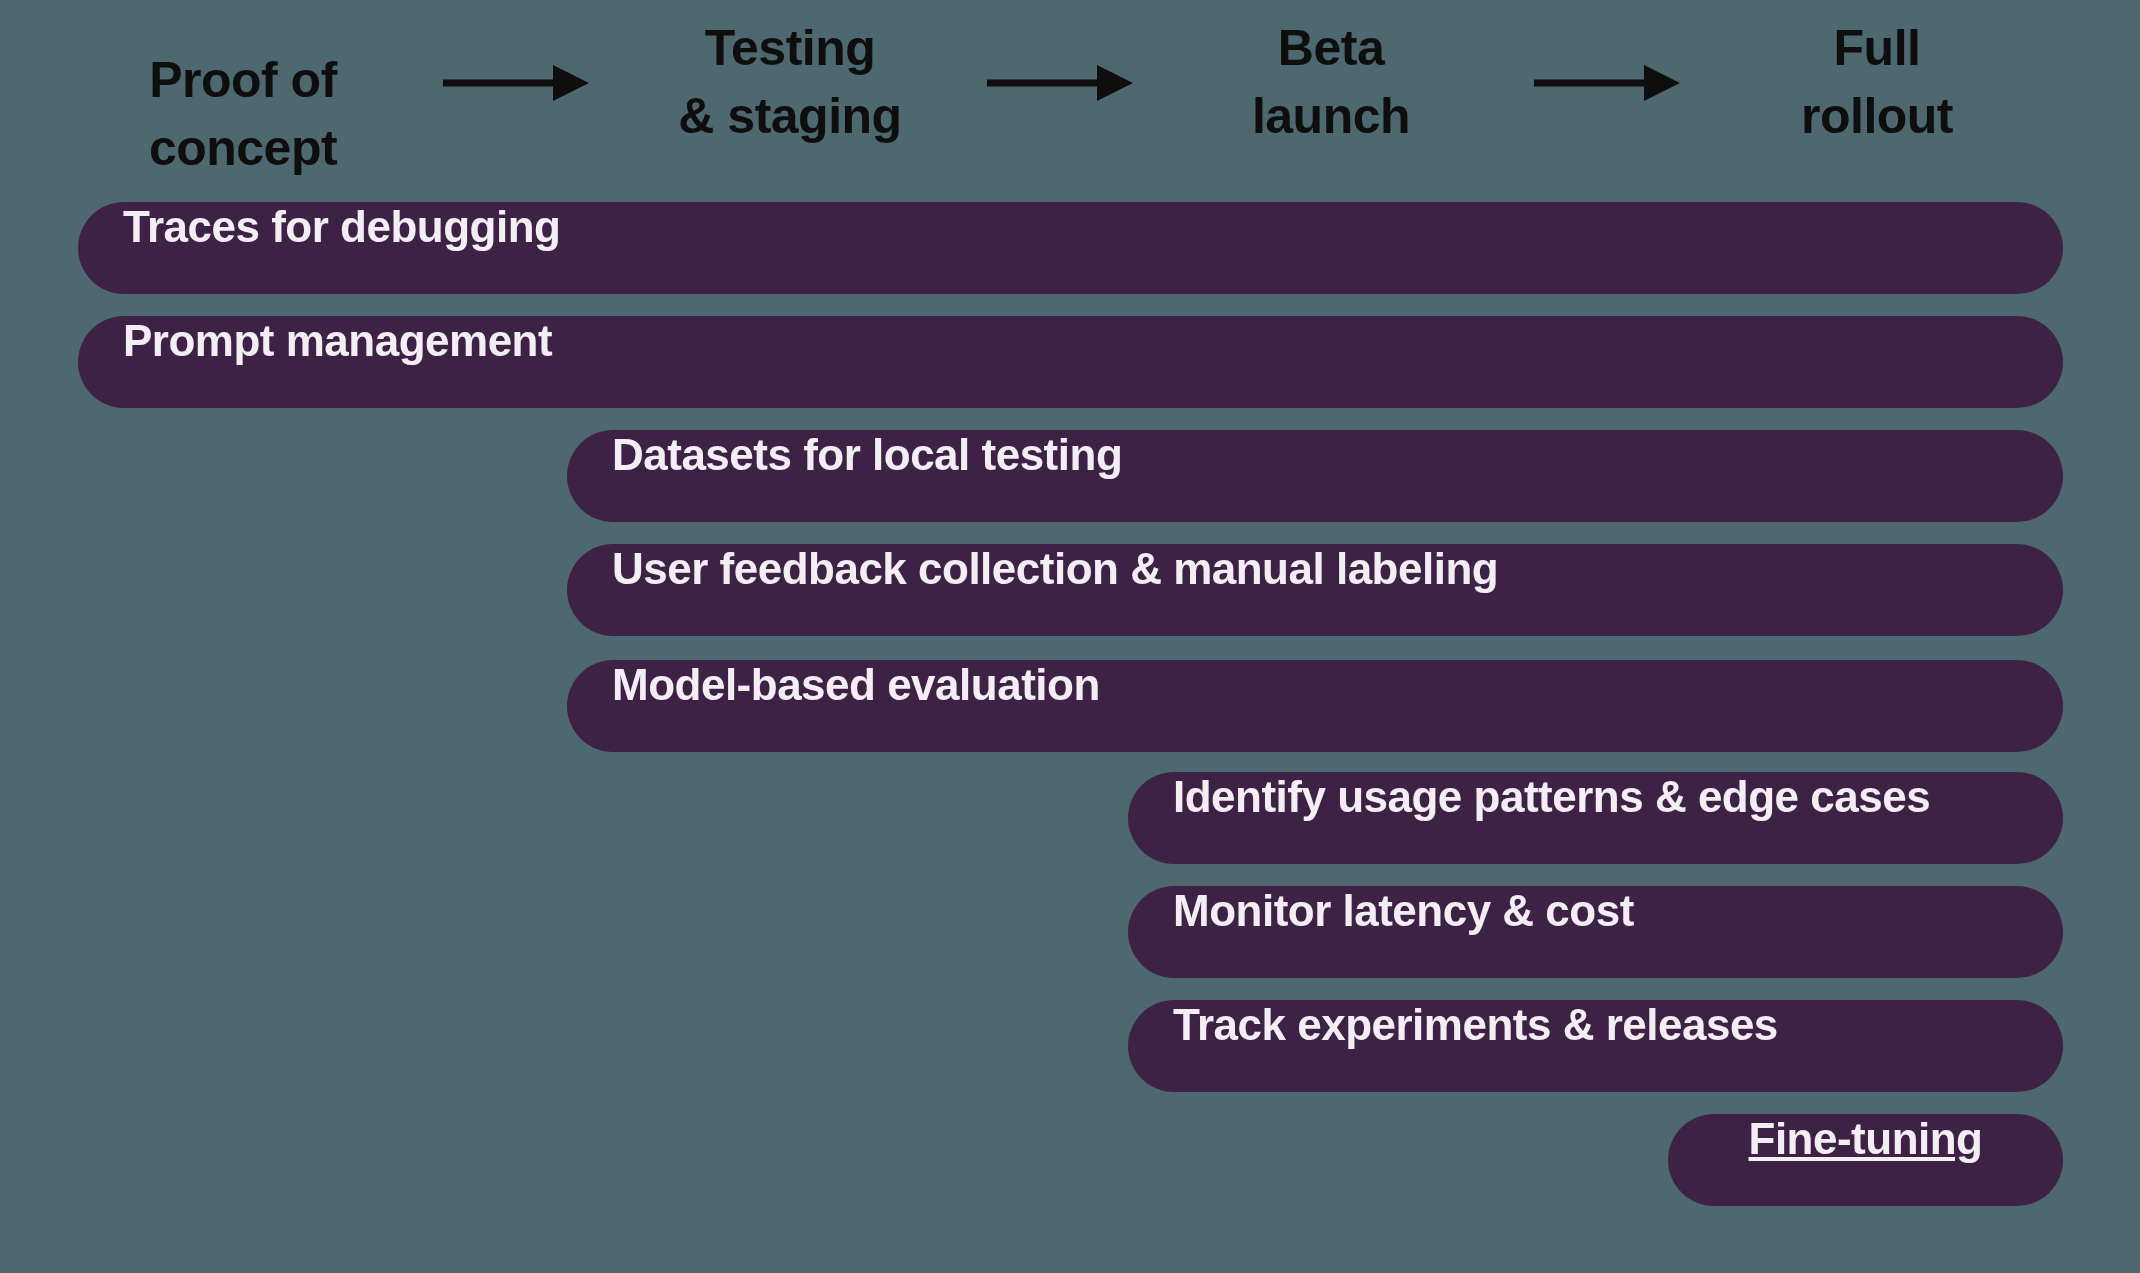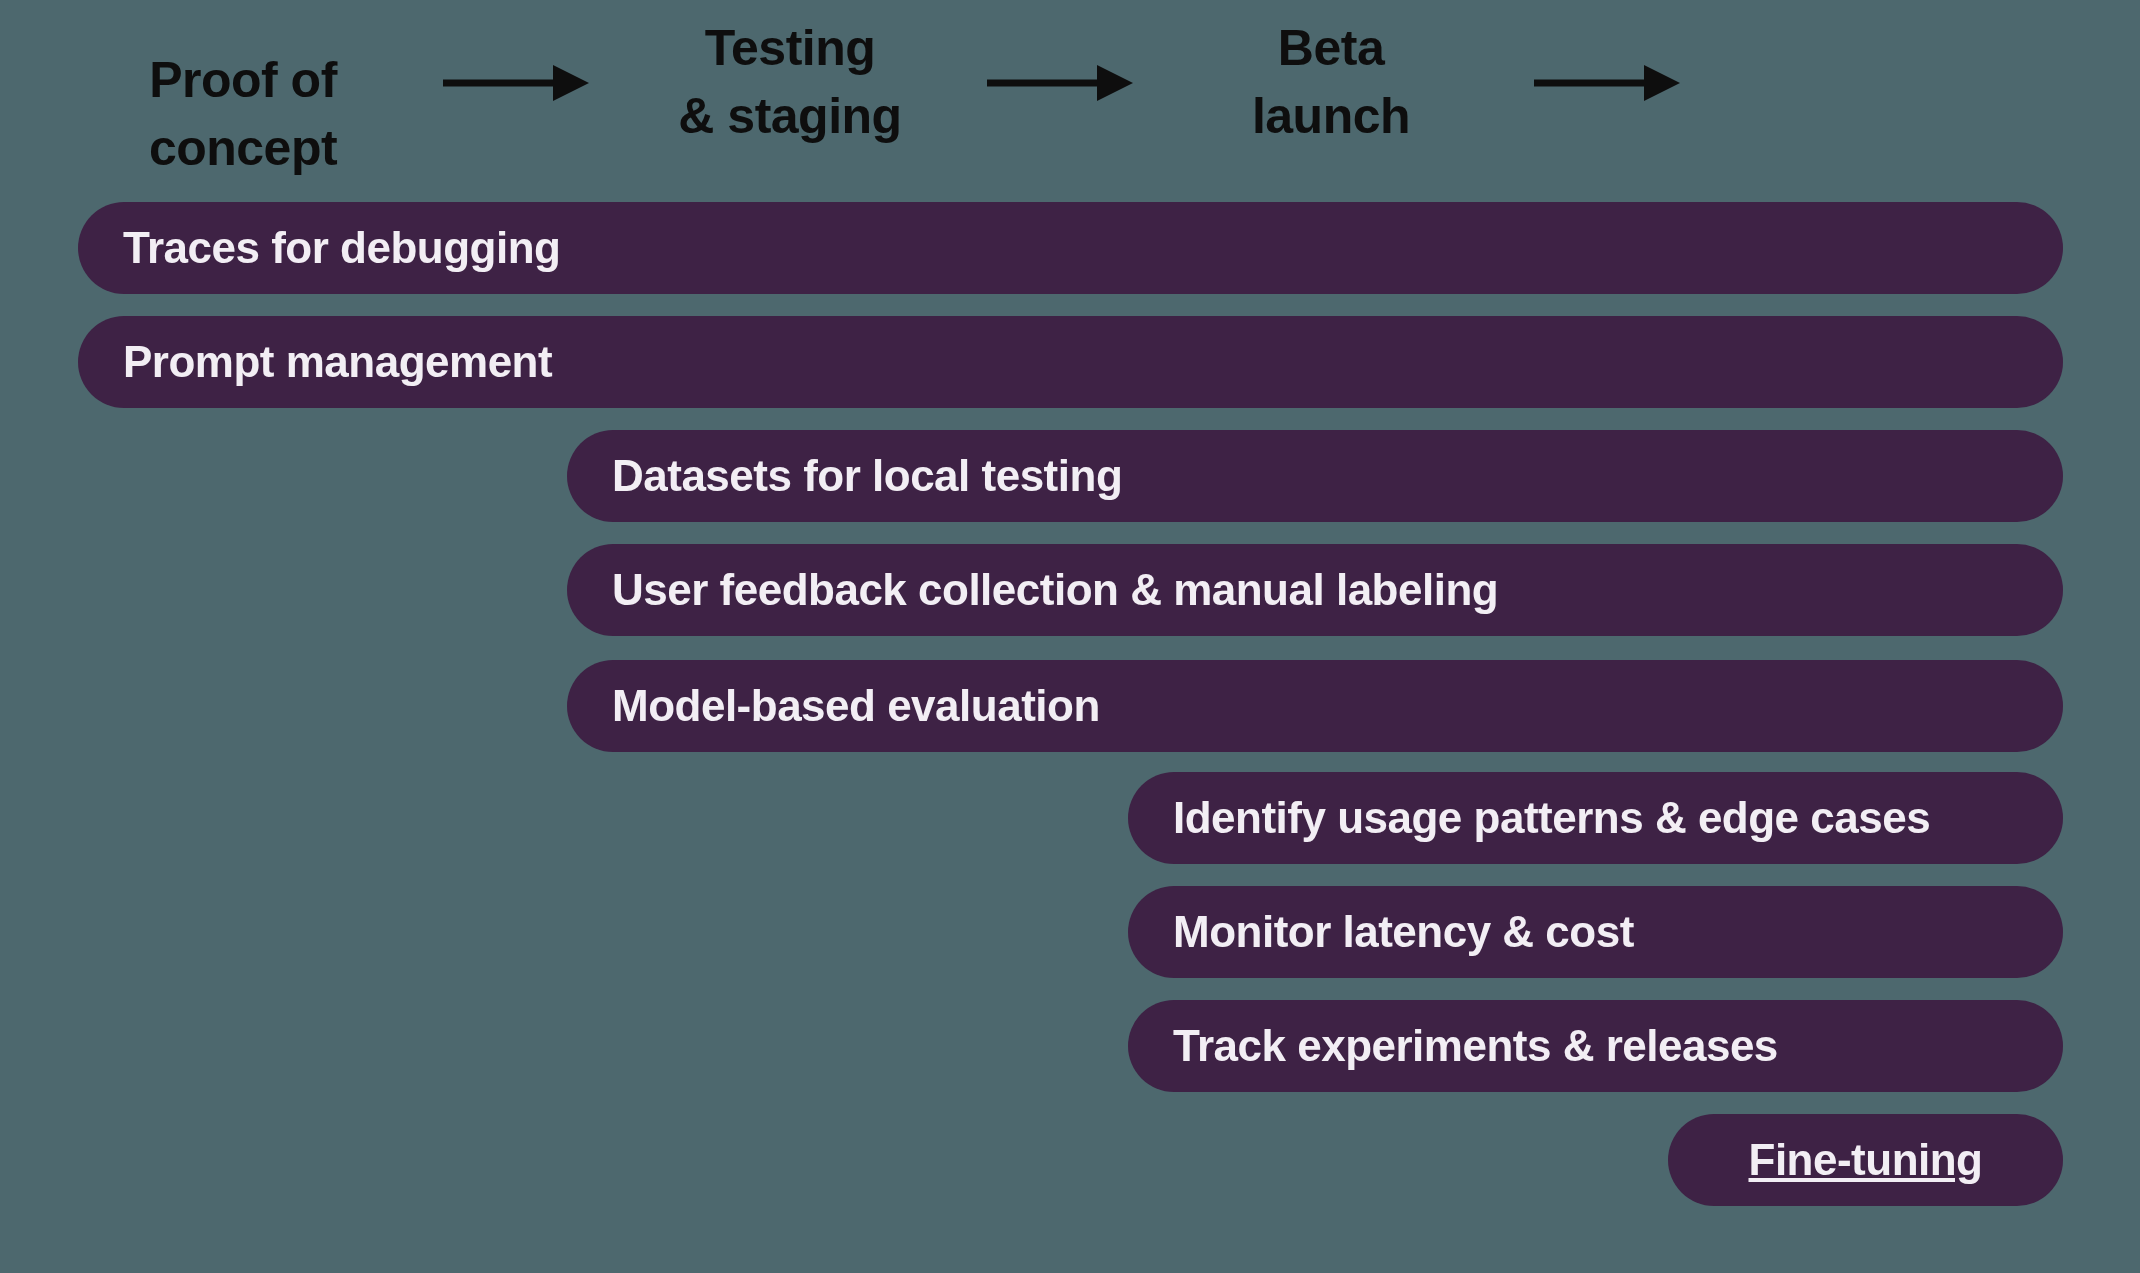--- a/index.html
+++ b/index.html
@@ -51,21 +51,20 @@
   .arrow-1{left:987px;}
   .arrow-2{left:1534px;}
   
   .bar{
     position:absolute;
     right:77px;
     height:92px;
     background:var(--bar);
     border-radius:46px;
     display:flex;
-    align-items:center;
     padding-left:45px;
     box-sizing:border-box;
     color:var(--bar-text);
     font-size:44px;
     font-weight:700;
     letter-spacing:-0.5px;
     white-space:nowrap;
   }
   .bar.center{
     justify-content:center;
@@ -88,20 +87,24 @@
     <span>Proof of</span>
     <span>concept</span>
   </div>
   <div class="phase-header phase-2">
     <span>Beta</span>
     <span>launch</span>
   </div>
   <div class="phase-header phase-1">
     <span>Testing</span>
     <span>&amp; staging</span>
+  </div>
+  <div class="phase-header phase-3">
+    <span>Full</span>
+    <span>rollout</span>
   </div>
 
   <svg class="arrow arrow-0" viewBox="0 0 146 36">
     <line x1="0" y1="18" x2="116" y2="18" stroke="#0e0e0e" stroke-width="7"></line>
     <polygon points="110,0 146,18 110,36" fill="#0e0e0e"></polygon>
   </svg>
   <svg class="arrow arrow-1" viewBox="0 0 146 36">
     <line x1="0" y1="18" x2="116" y2="18" stroke="#0e0e0e" stroke-width="7"></line>
     <polygon points="110,0 146,18 110,36" fill="#0e0e0e"></polygon>
   </svg>

